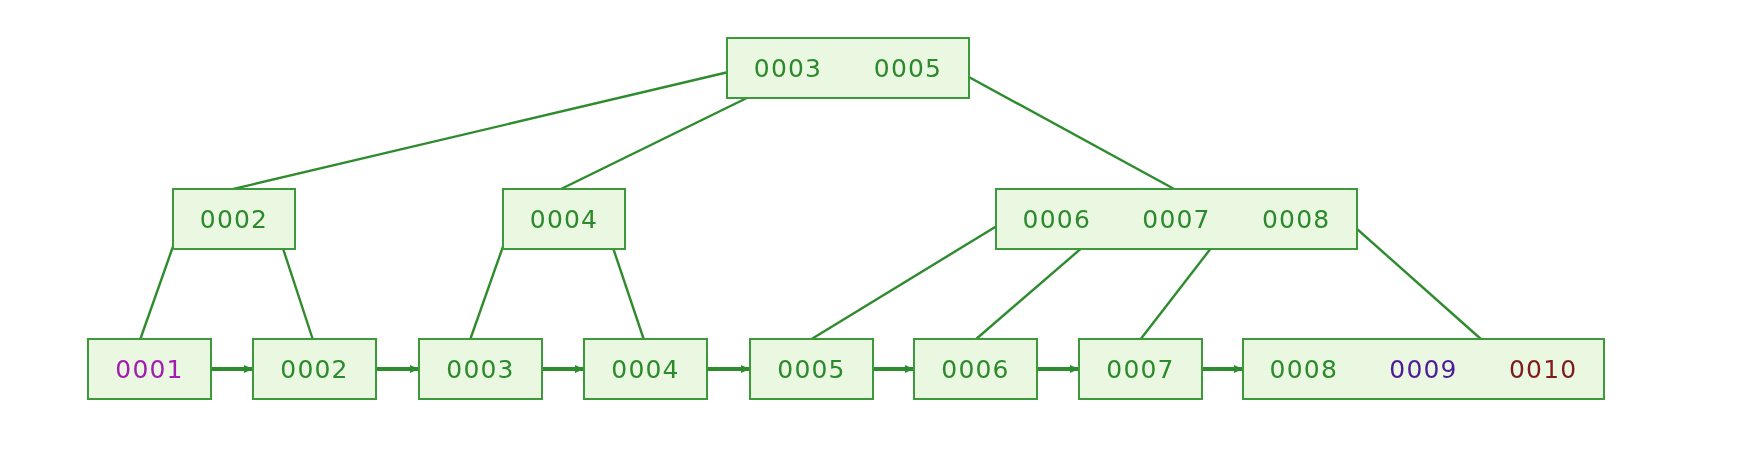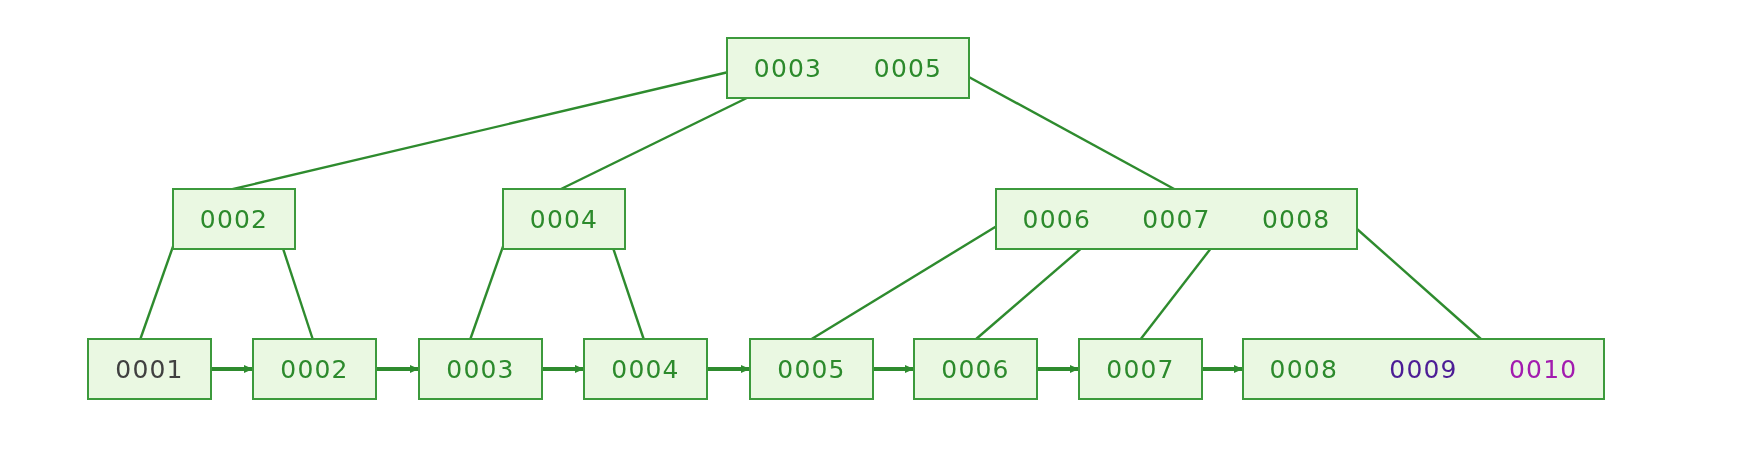--- a/index.html
+++ b/index.html
@@ -92,21 +92,21 @@
       </div>
       <div class="node node-internal" style="left: 502px; top: 188px; width: 124px; height: 62px; border-color: rgb(60, 154, 60); background: rgb(234, 248, 226);">
         <div class="cell" style="width: 124px; color: rgb(44, 138, 44);">0004</div>
       </div>
       <div class="node node-internal" style="left: 995px; top: 188px; width: 363px; height: 62px; border-color: rgb(60, 154, 60); background: rgb(234, 248, 226);">
         <div class="cell" style="width: 121px; color: rgb(44, 138, 44);">0006</div>
         <div class="cell" style="width: 121px; color: rgb(44, 138, 44);">0007</div>
         <div class="cell" style="width: 121px; color: rgb(44, 138, 44);">0008</div>
       </div>
       <div class="node node-leaf" style="left: 87px; top: 338px; width: 125px; height: 62px; border-color: rgb(60, 154, 60); background: rgb(234, 248, 226);">
-        <div class="cell" style="width: 125px; color: #404040;">0001</div>
+        <div class="cell" style="width: 125px; color: #a21caf;">0001</div>
       </div>
       <div class="node node-leaf" style="left: 252px; top: 338px; width: 125px; height: 62px; border-color: rgb(60, 154, 60); background: rgb(234, 248, 226);">
         <div class="cell" style="width: 125px; color: rgb(44, 138, 44);">0002</div>
       </div>
       <div class="node node-leaf" style="left: 418px; top: 338px; width: 125px; height: 62px; border-color: rgb(60, 154, 60); background: rgb(234, 248, 226);">
         <div class="cell" style="width: 125px; color: rgb(44, 138, 44);">0003</div>
       </div>
       <div class="node node-leaf" style="left: 583px; top: 338px; width: 125px; height: 62px; border-color: rgb(60, 154, 60); background: rgb(234, 248, 226);">
         <div class="cell" style="width: 125px; color: rgb(44, 138, 44);">0004</div>
       </div>
@@ -115,16 +115,16 @@
       </div>
       <div class="node node-leaf" style="left: 913px; top: 338px; width: 125px; height: 62px; border-color: rgb(60, 154, 60); background: rgb(234, 248, 226);">
         <div class="cell" style="width: 125px; color: rgb(44, 138, 44);">0006</div>
       </div>
       <div class="node node-leaf" style="left: 1078px; top: 338px; width: 125px; height: 62px; border-color: rgb(60, 154, 60); background: rgb(234, 248, 226);">
         <div class="cell" style="width: 125px; color: rgb(44, 138, 44);">0007</div>
       </div>
       <div class="node node-leaf" style="left: 1242px; top: 338px; width: 363px; height: 62px; border-color: rgb(60, 154, 60); background: rgb(234, 248, 226);">
         <div class="cell" style="width: 121px; color: rgb(44, 138, 44);">0008</div>
         <div class="cell" style="width: 121px; color: #4c1d95;">0009</div>
-        <div class="cell" style="width: 121px; color: #a21caf;">0010</div>
+        <div class="cell" style="width: 121px; color: #7f1d1d;">0010</div>
       </div>
     </div>
 </div>
 
 </body></html>

